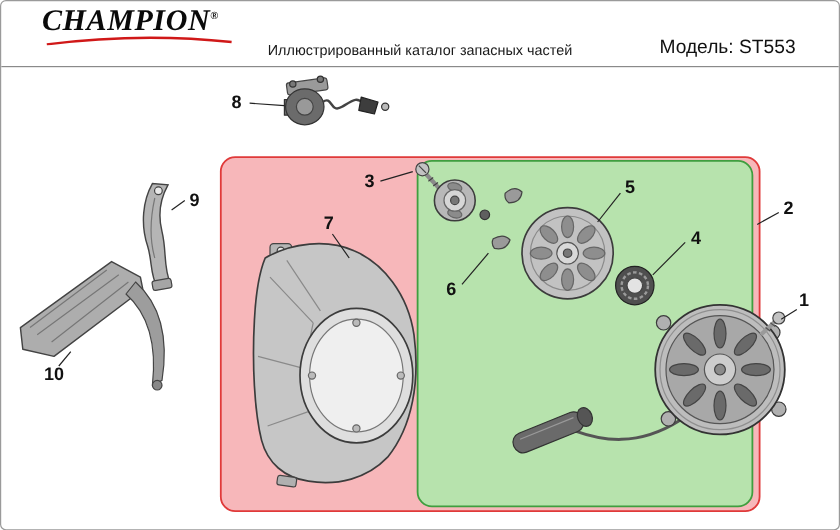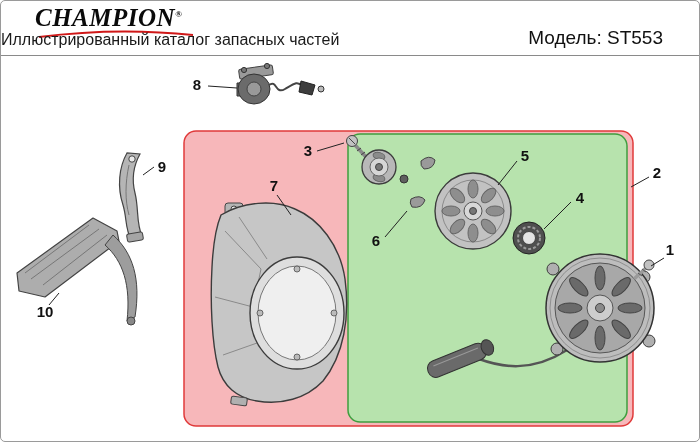--- a/index.html
+++ b/index.html
@@ -16,25 +16,25 @@
     font-family:"Liberation Serif", serif; font-style:italic;
   }
   .brand { font-weight:bold; font-size:25px; letter-spacing:0.5px; color:#0a0a0a; line-height:1.05; white-space:nowrap; }
   .reg { font-size:9px; vertical-align:super; font-style:normal; }
   .swoosh { display:block; margin:-1px 0 0 2px; }
   .tagline {
     font-weight:bold; font-size:14px; color:#a07f0a; text-align:right;
     padding-right:2px; margin-top:-2px; white-space:nowrap;
   }
   .subtitle {
-    position:absolute; left:0; right:0; bottom:6px; 
-    font-size:16px; color:#1a1a1a;
+    position:absolute; left:0; right:0; bottom:6px; text-align:center;
+    font-size:12px; color:#1a1a1a;
   }
   .model {
-    position:absolute; right:36px; bottom:6px; font-size:19px; color:#111;
+    position:absolute; right:36px; bottom:6px; font-size:16px; color:#111;
   }
   svg.diagram { position:absolute; left:0; top:54px; }
   .callout {
     font-family:"Liberation Sans", sans-serif; font-size:15px; font-weight:bold; fill:#111;
     text-anchor:middle;
   }
   .leader { stroke:#222; stroke-width:1; }
 </style>
 </head>
 <body>

